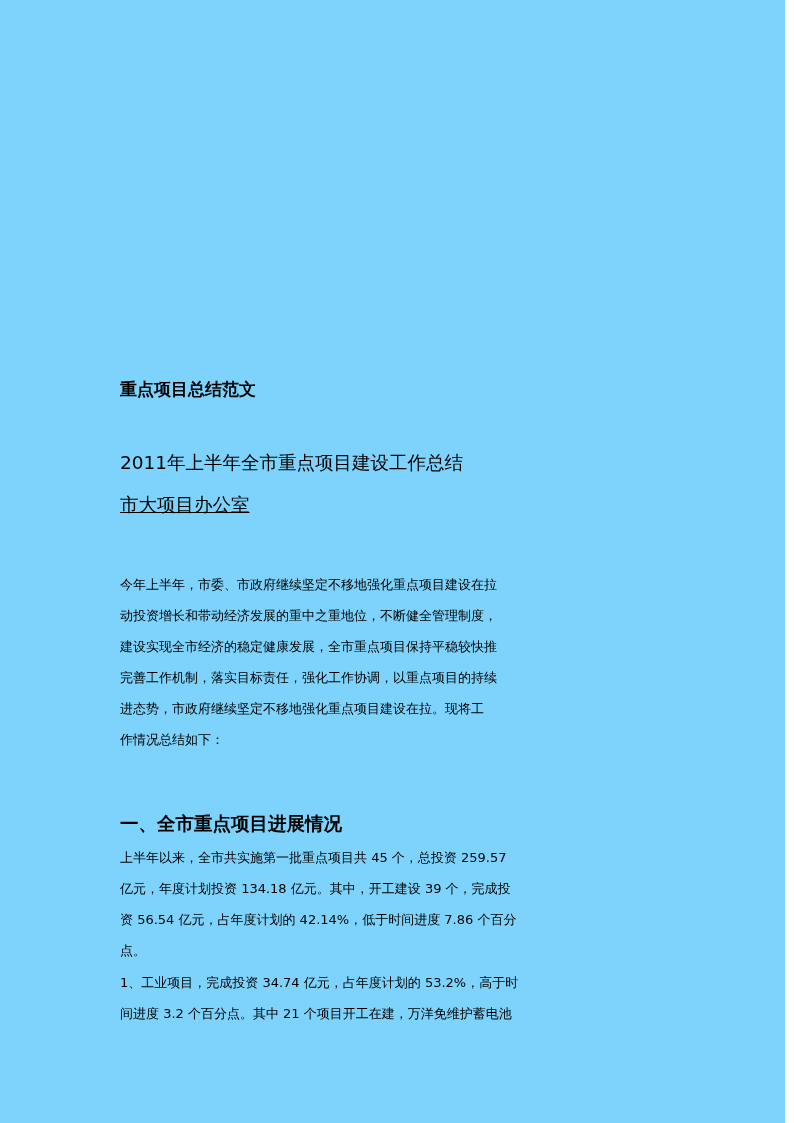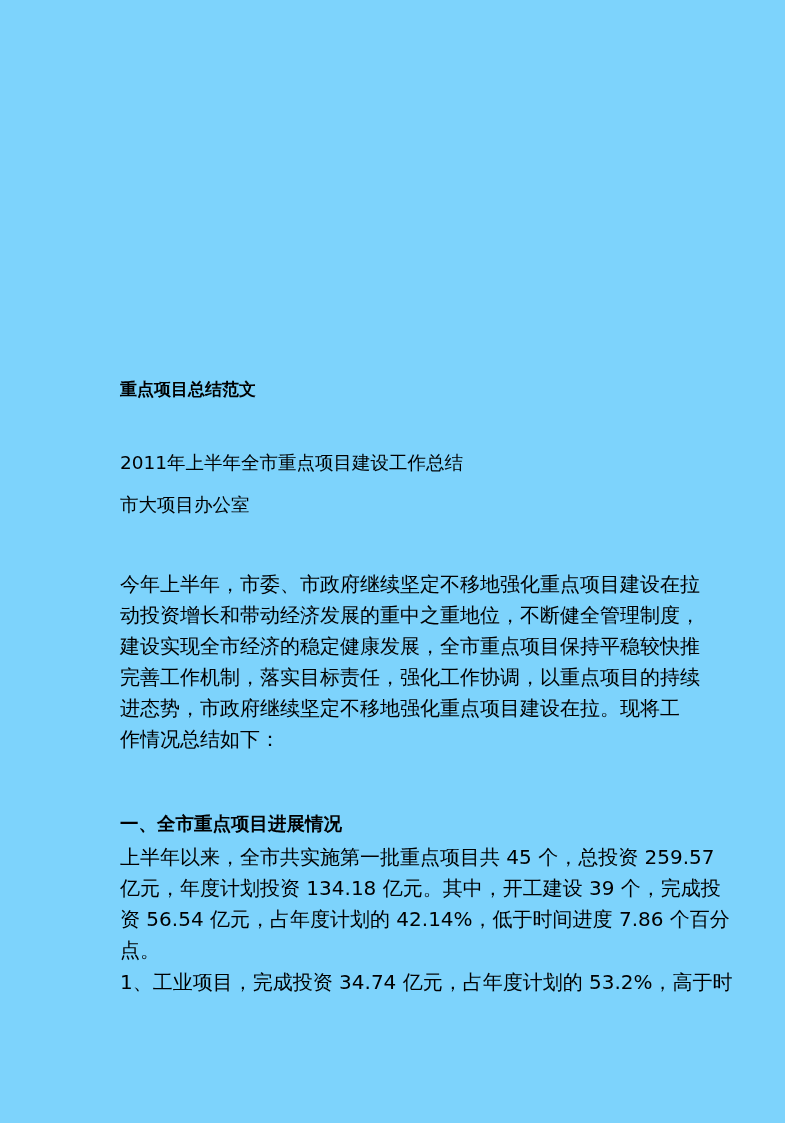--- a/index.html
+++ b/index.html
@@ -30,26 +30,26 @@
       line-height: 22px;
       white-space: nowrap;
       letter-spacing: 0px;
     }
     .title {
       top: 378px;
       font-weight: bold;
       font-size: 17px;
     }
     .subtitle { top: 452px; }
-    .office { top: 494px; }
+    .office { top: 494px; text-decoration: underline; }
     .para {
       position: absolute;
       left: 120px;
       width: 560px;
-      font-size: 20px;
+      font-size: 13px;
     }
     .para .row {
       height: 31px;
       line-height: 31px;
       white-space: nowrap;
     }
     .p1 { top: 569px; }
     .heading1 { top: 813px; font-weight: bold; }
     .p2 { top: 842px; }
     .p3 { top: 967px; }
@@ -78,15 +78,16 @@
 
   <div class="para p2">
     <div class="row">上半年以来，全市共实施第一批重点项目共 45 个，总投资 259.57</div>
     <div class="row">亿元，年度计划投资 134.18 亿元。其中，开工建设 39 个，完成投</div>
     <div class="row">资 56.54 亿元，占年度计划的 42.14%，低于时间进度 7.86 个百分</div>
     <div class="row">点。</div>
   </div>
 
   <div class="para p3">
     <div class="row">1、工业项目，完成投资 34.74 亿元，占年度计划的 53.2%，高于时</div>
+    <div class="row">间进度 3.2 个百分点。其中 21 个项目开工在建，万洋免维护蓄电池</div>
   </div>
 
 </div>
 
 </body></html>

